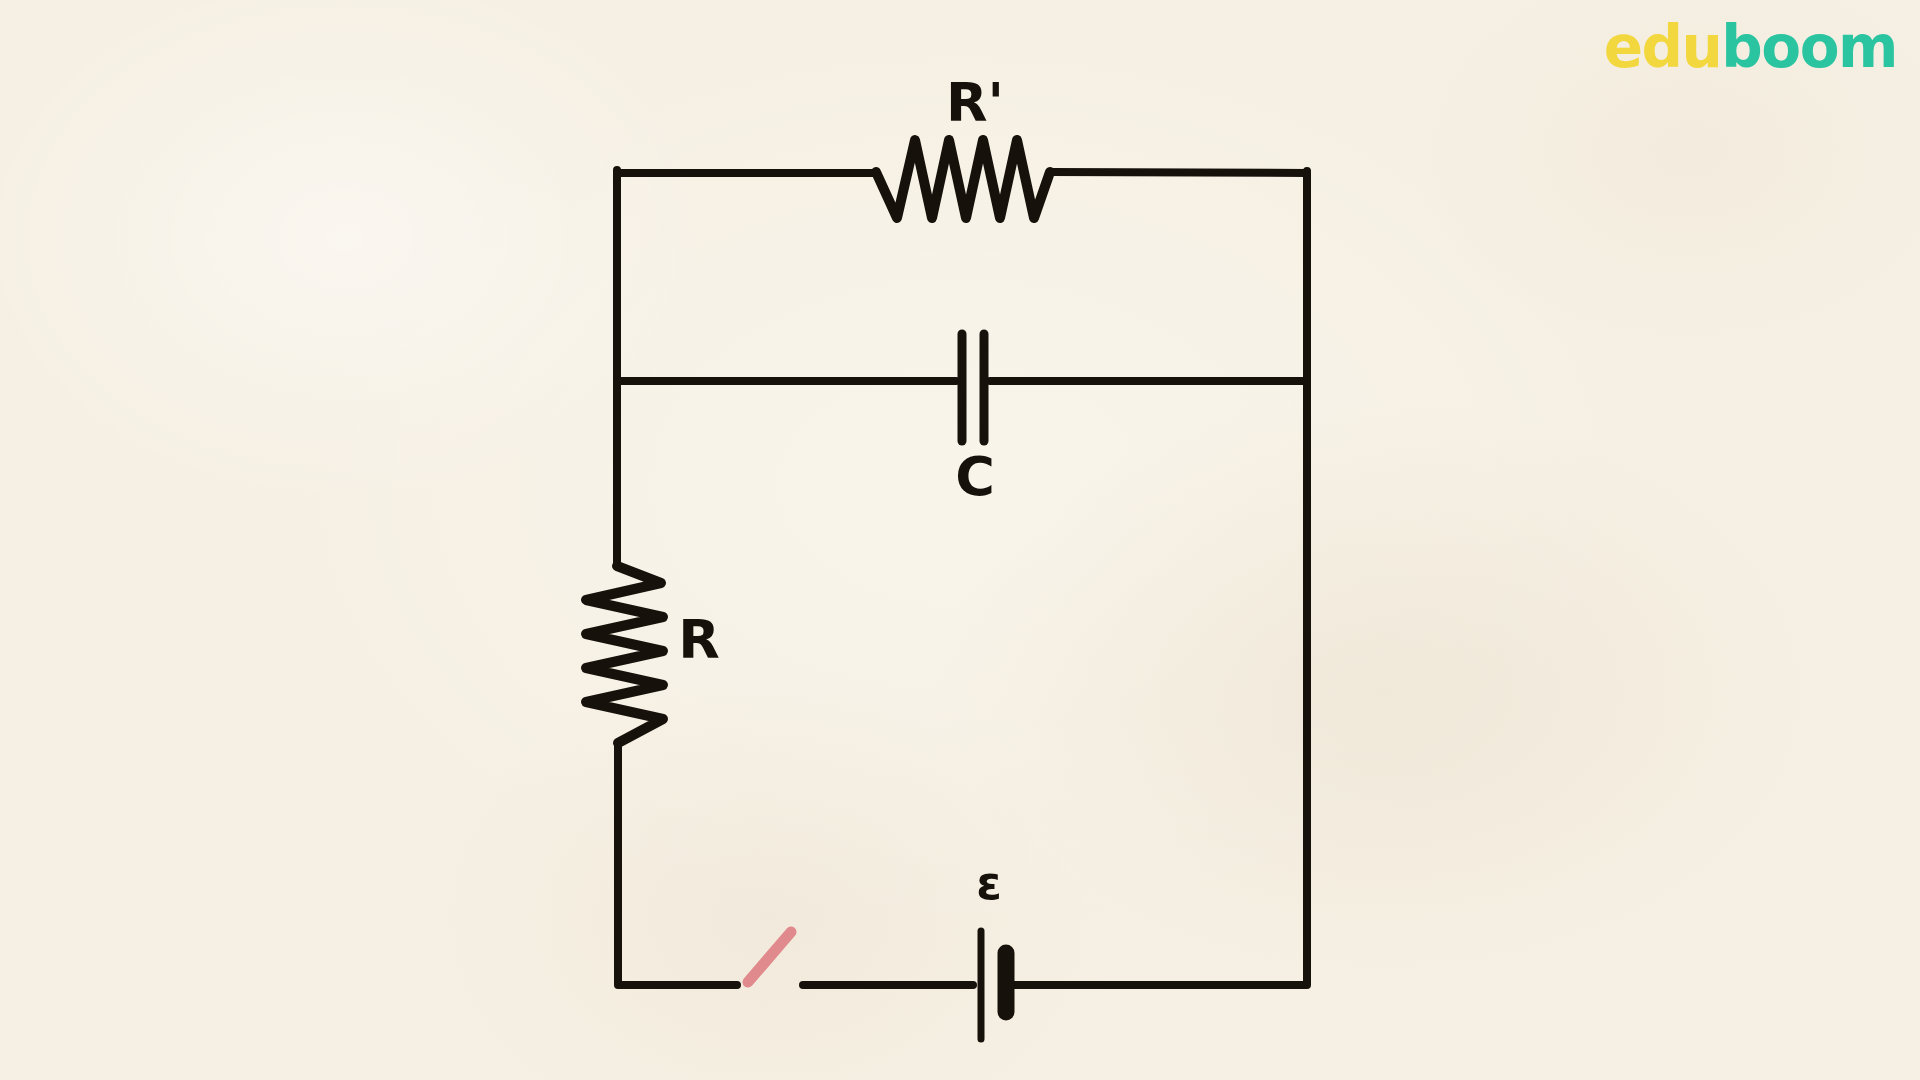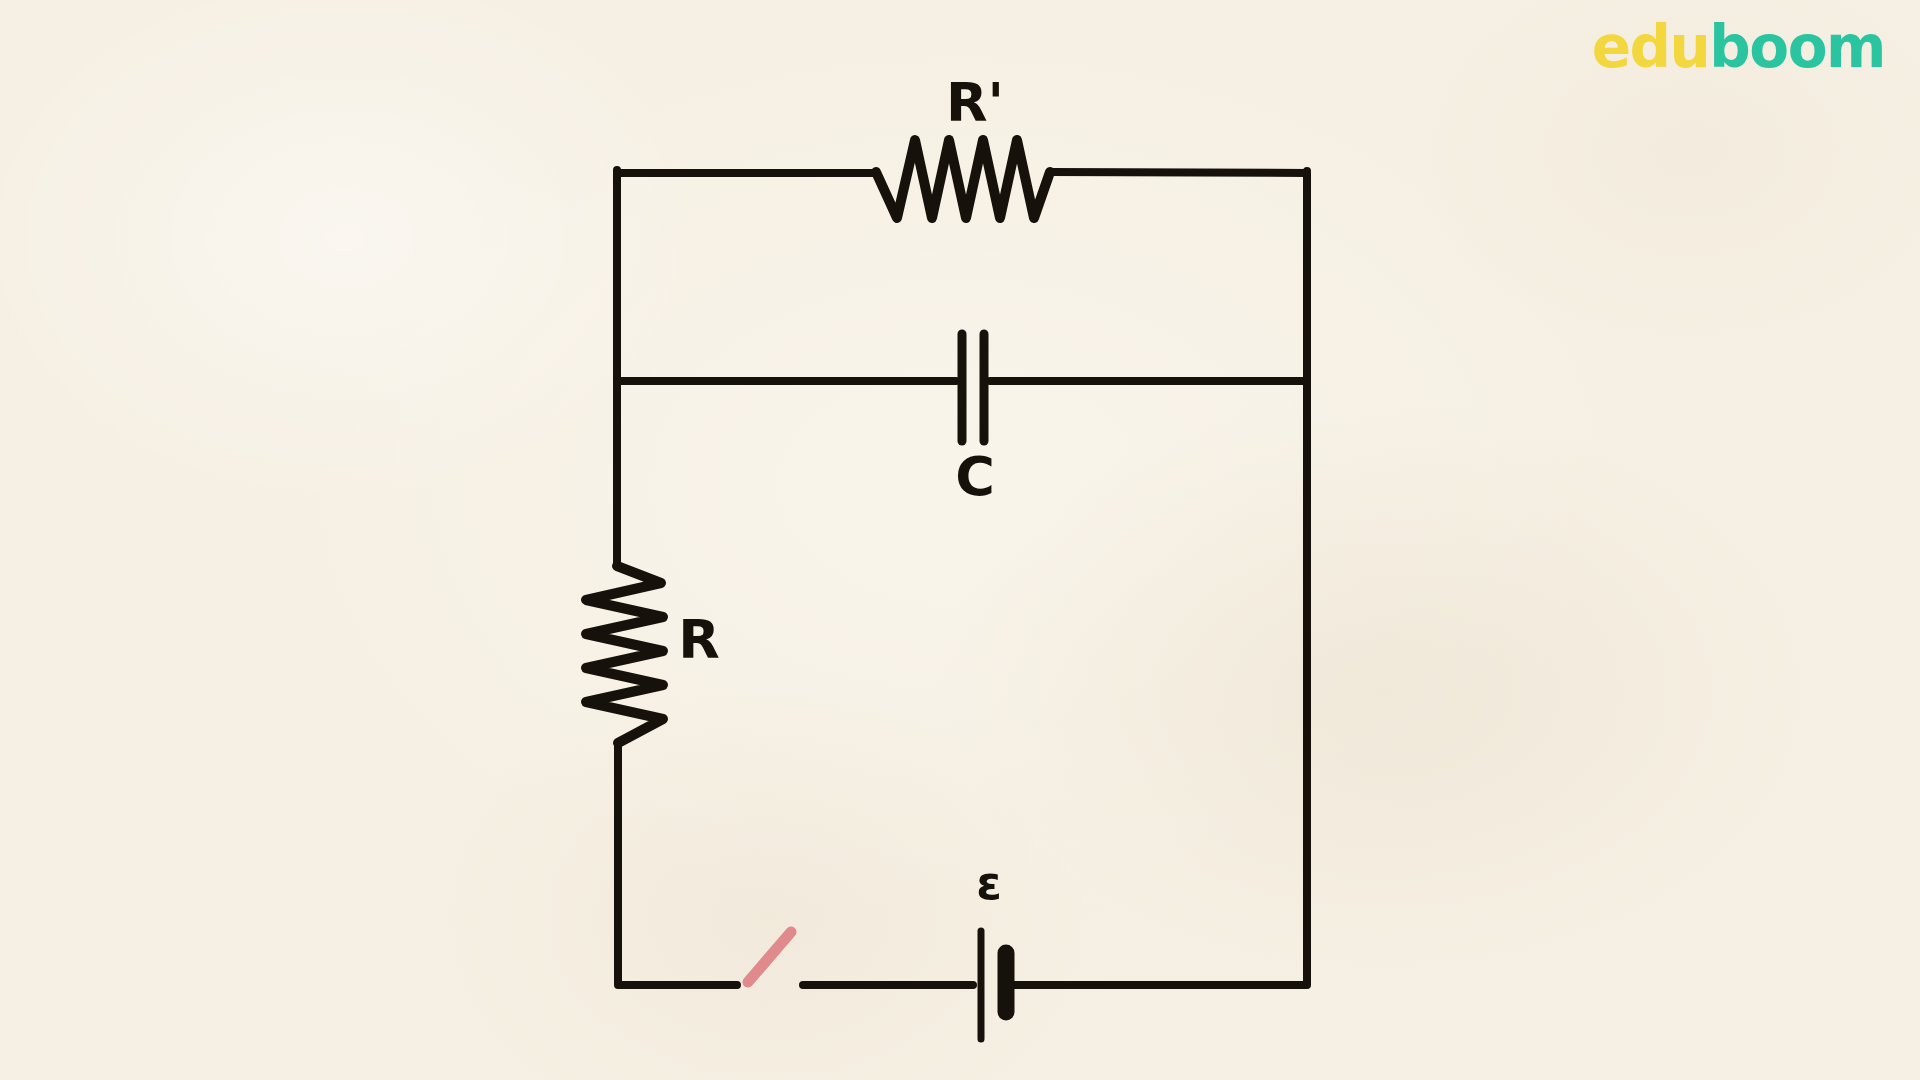--- a/index.html
+++ b/index.html
@@ -78,21 +78,21 @@
     user-select: none;
   }
   .label-r-prime { left: 915px; top: 76px;  width: 120px; }
   .label-c       { left: 945px; top: 450px; width: 60px;  }
   .label-r       { left: 669px; top: 613px; width: 60px;  }
   .label-emf     { left: 959px; top: 860px; width: 60px; font-size: 46px; }
 
   .logo {
     position: absolute;
     top: 18px;
-    right: 35px;
+    right: 23px;
     font-size: 58px;
     font-weight: bold;
     line-height: 1;
     letter-spacing: -1.5px;
     white-space: nowrap;
     user-select: none;
   }
   .logo .edu  { color: var(--logo-edu, #f2d73f); }
   .logo .boom { color: var(--logo-boom, #2bc4a1); }
 </style>

